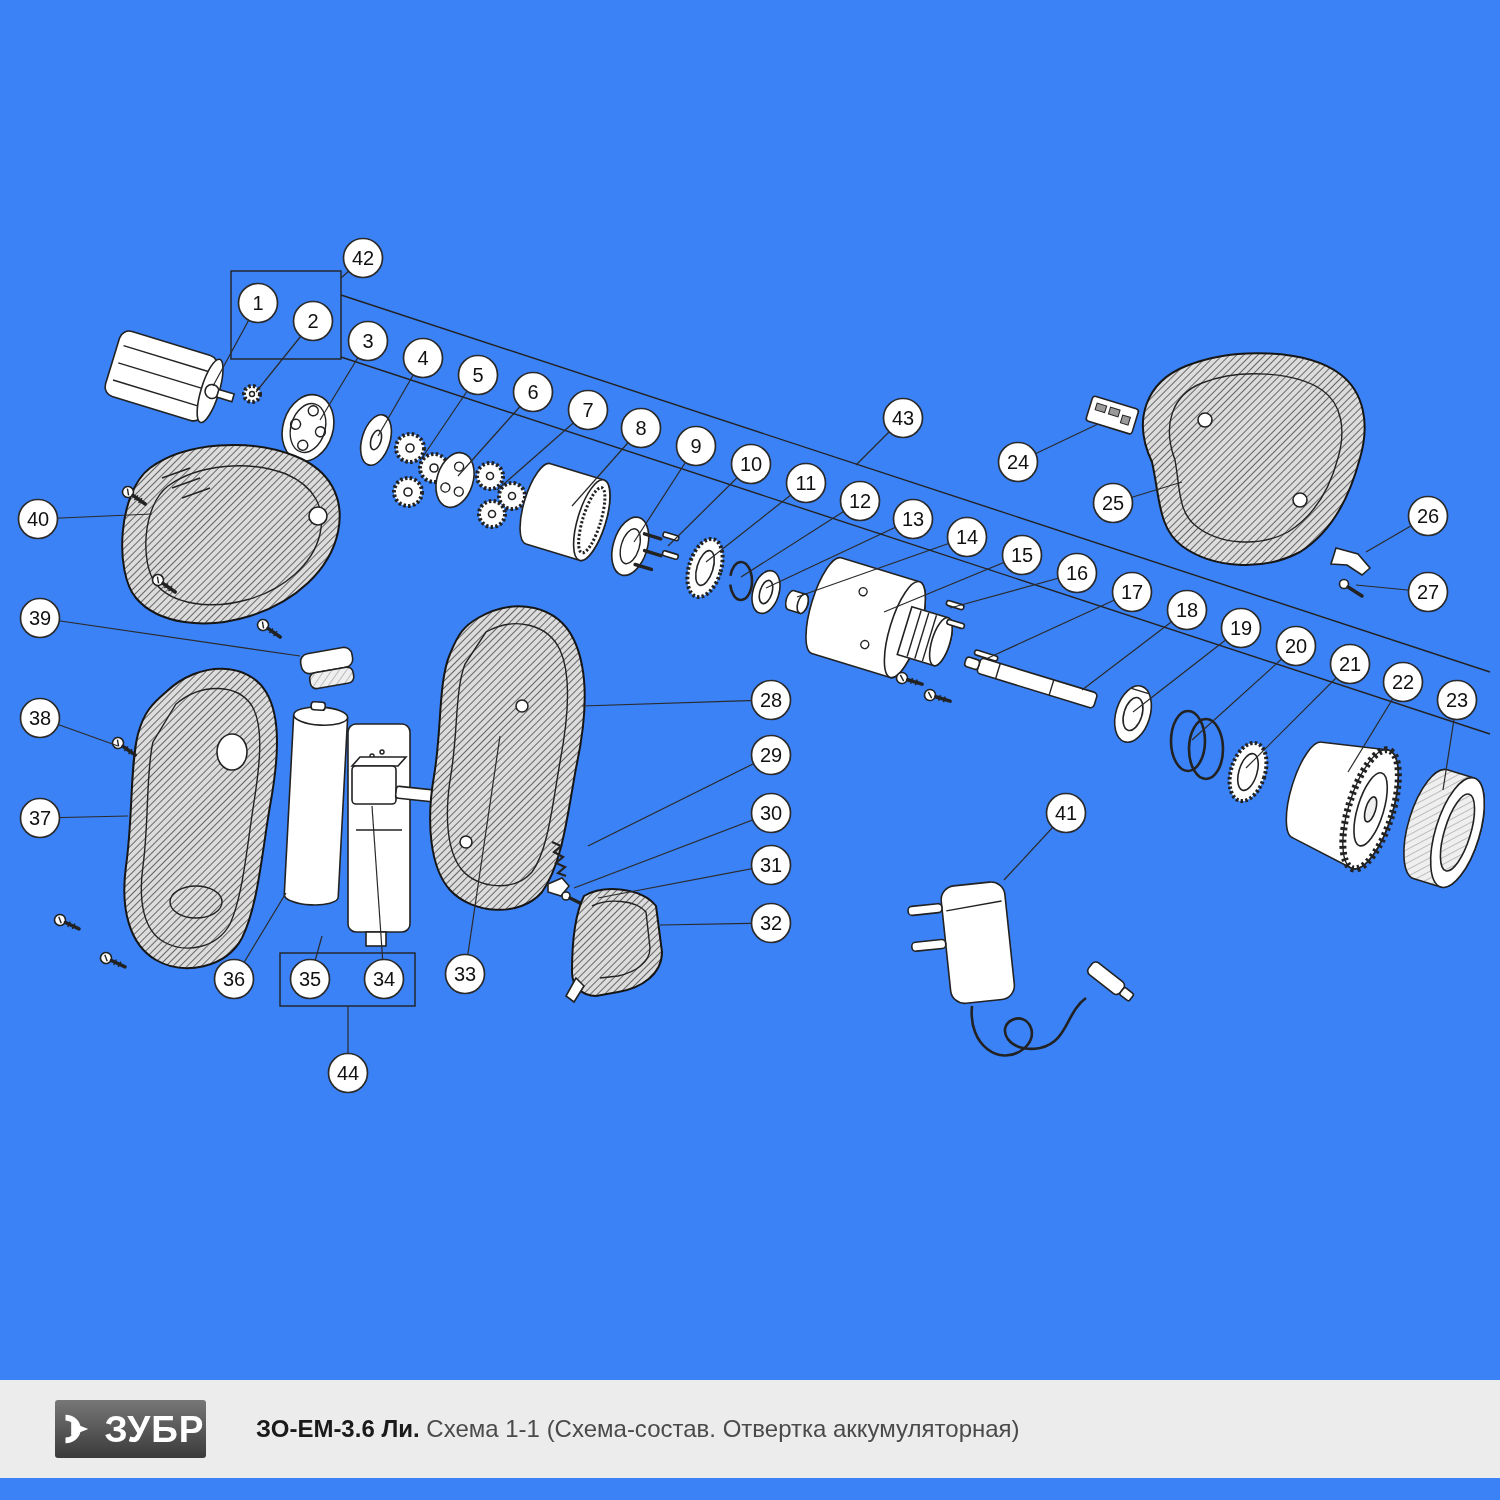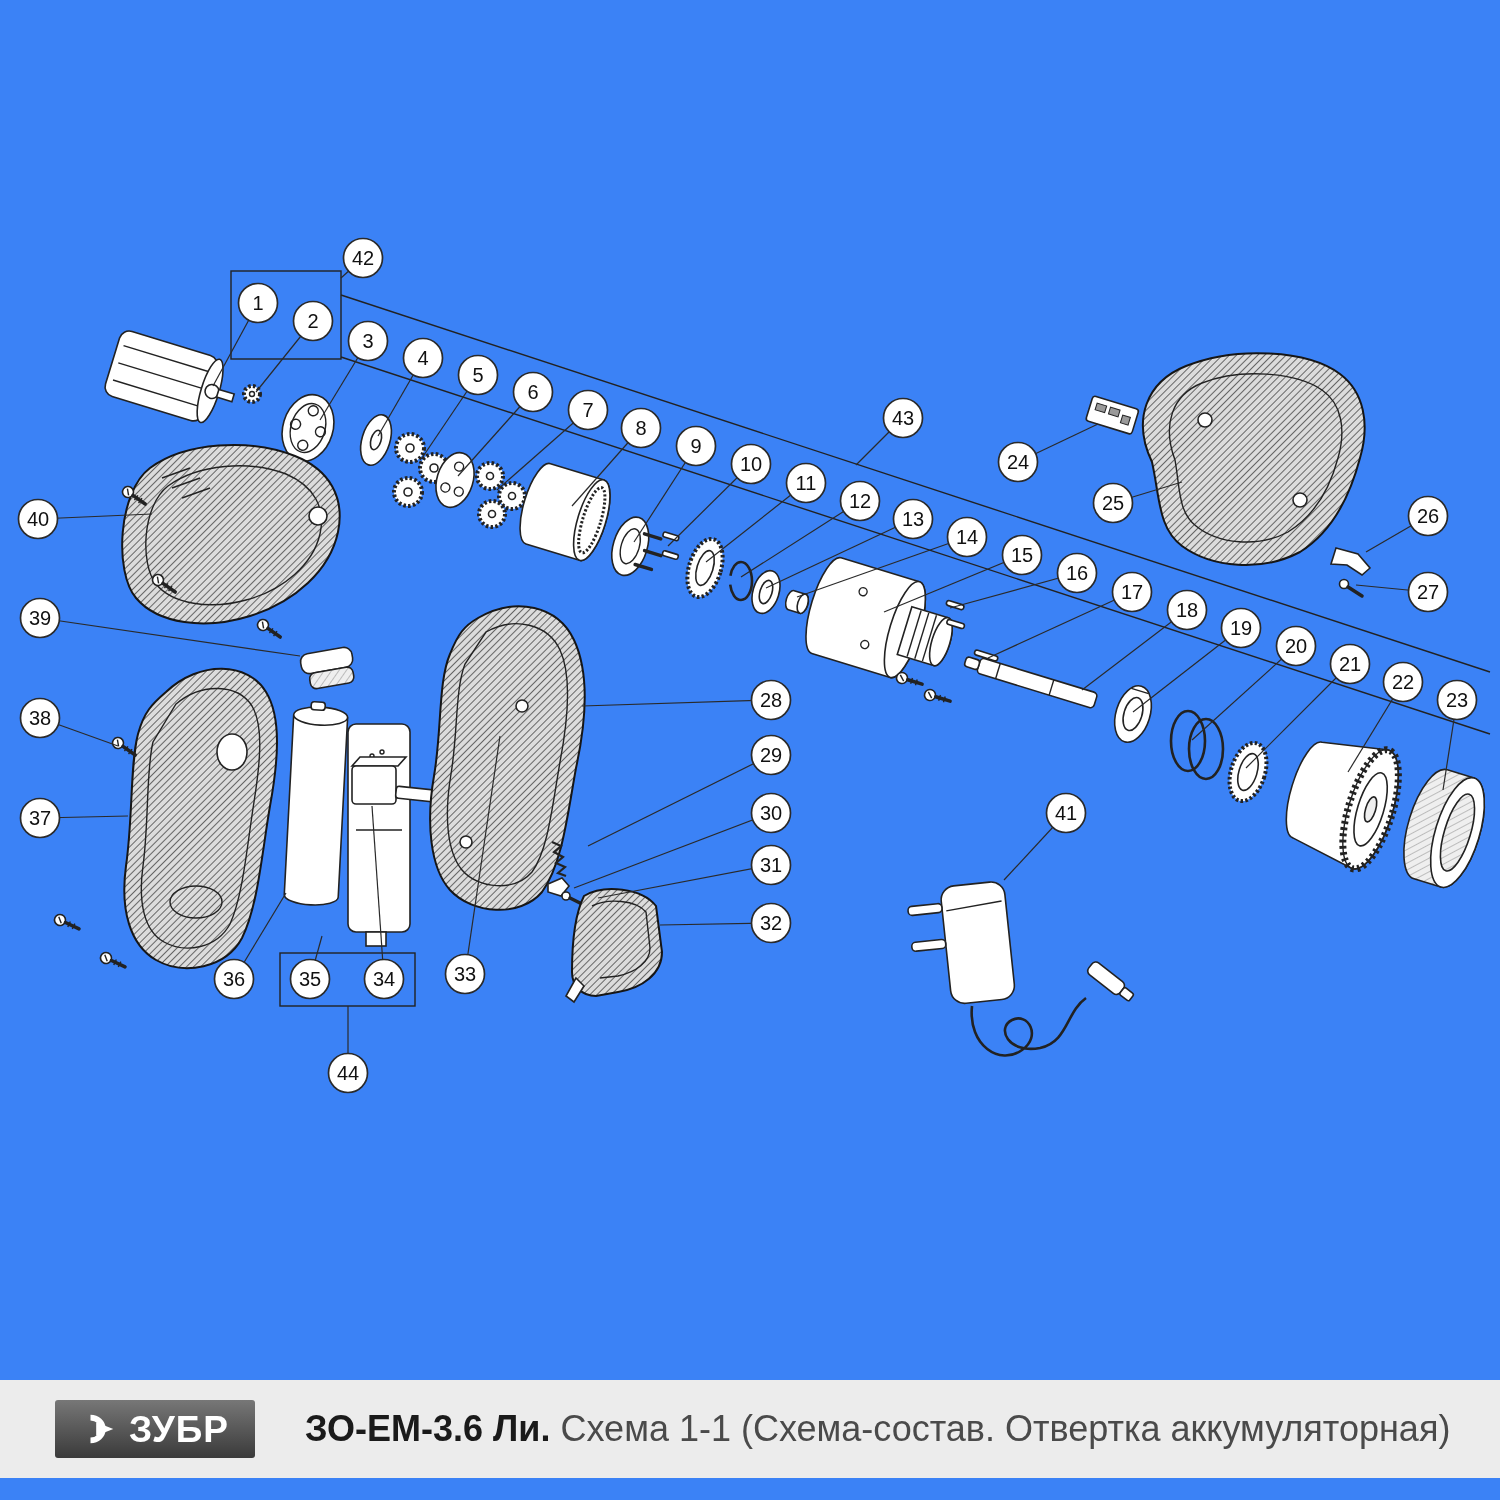--- a/index.html
+++ b/index.html
@@ -23,23 +23,23 @@
   .spring{fill:none;stroke:#222;stroke-width:2.2}
   .cable{fill:none;stroke:#222;stroke-width:2.6}
   .boxln{fill:none;stroke:#222;stroke-width:1.4}
   .pcb{fill:#9a9a9a;stroke:#222;stroke-width:1}
 
   .leader{stroke:#2a2a2a;stroke-width:1.2}
   .callout-circle{fill:#fff;stroke:#2a2a2a;stroke-width:1.7}
   .callout-text{font-family:"Liberation Sans",sans-serif;font-size:20px;fill:#111;text-anchor:middle}
 
   .footer{position:absolute;left:0;top:1380px;width:1500px;height:98px;background:#ececec;display:flex;align-items:center}
-  .logo{margin-left:55px;width:200px;height:58px;background:linear-gradient(#777,#3a3a3a);display:flex;align-items:center;justify-content:center;gap:10px;border-radius:3px;flex:0 0 auto}
+  .logo{margin-left:55px;width:151px;height:58px;background:linear-gradient(#777,#3a3a3a);display:flex;align-items:center;justify-content:center;gap:10px;border-radius:3px;flex:0 0 auto}
   .logo-text{color:#fff;font-weight:bold;font-size:37px;letter-spacing:1px;line-height:1}
-  .title-wrap{margin-left:50px;font-size:36px;color:#1a1a1a;white-space:nowrap}
+  .title-wrap{margin-left:50px;font-size:24px;color:#1a1a1a;white-space:nowrap}
   .model{font-weight:bold}
   .subtitle{color:#4a4a4a;font-weight:normal}
 </style>
 </head>
 <body>
 
 <div class="stage">
 
 <svg id="diagram" width="1500" height="1380" viewBox="0 0 1500 1380" xmlns="http://www.w3.org/2000/svg">
   <defs>

